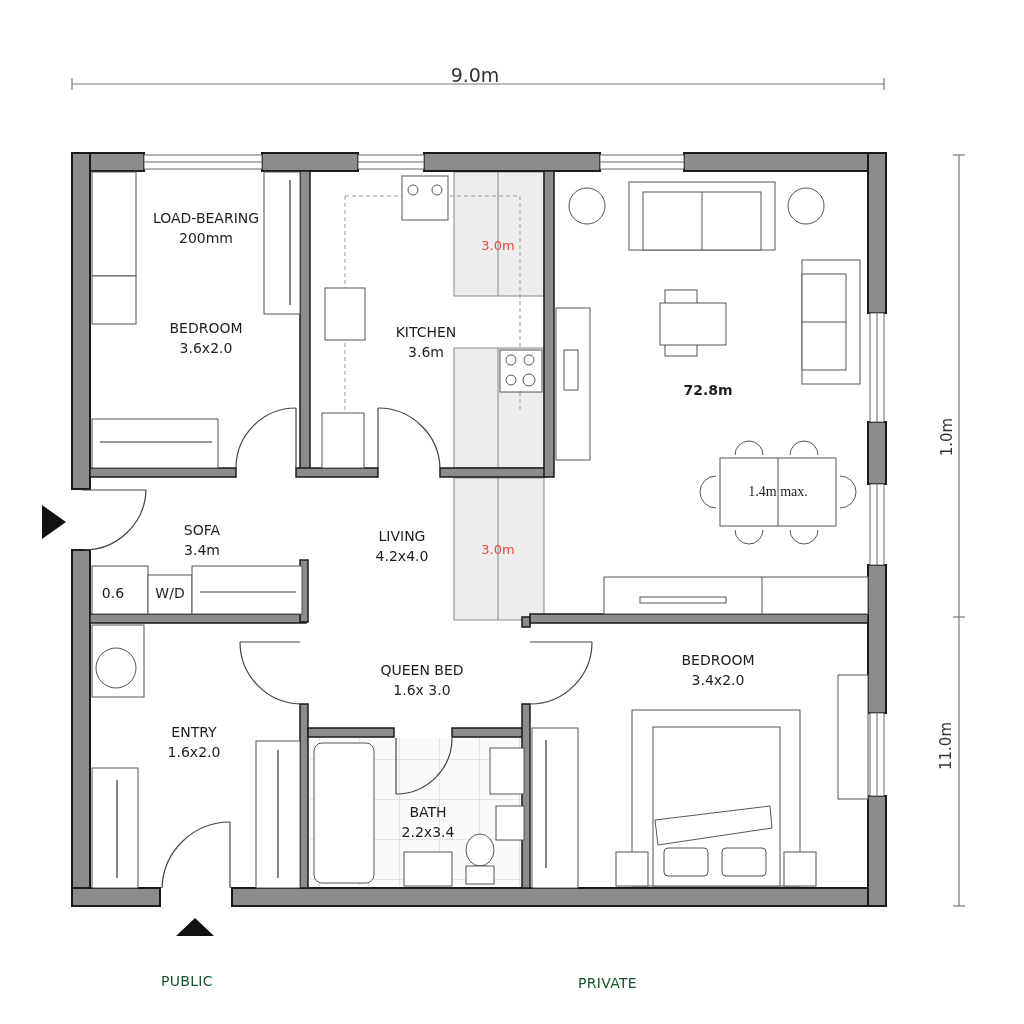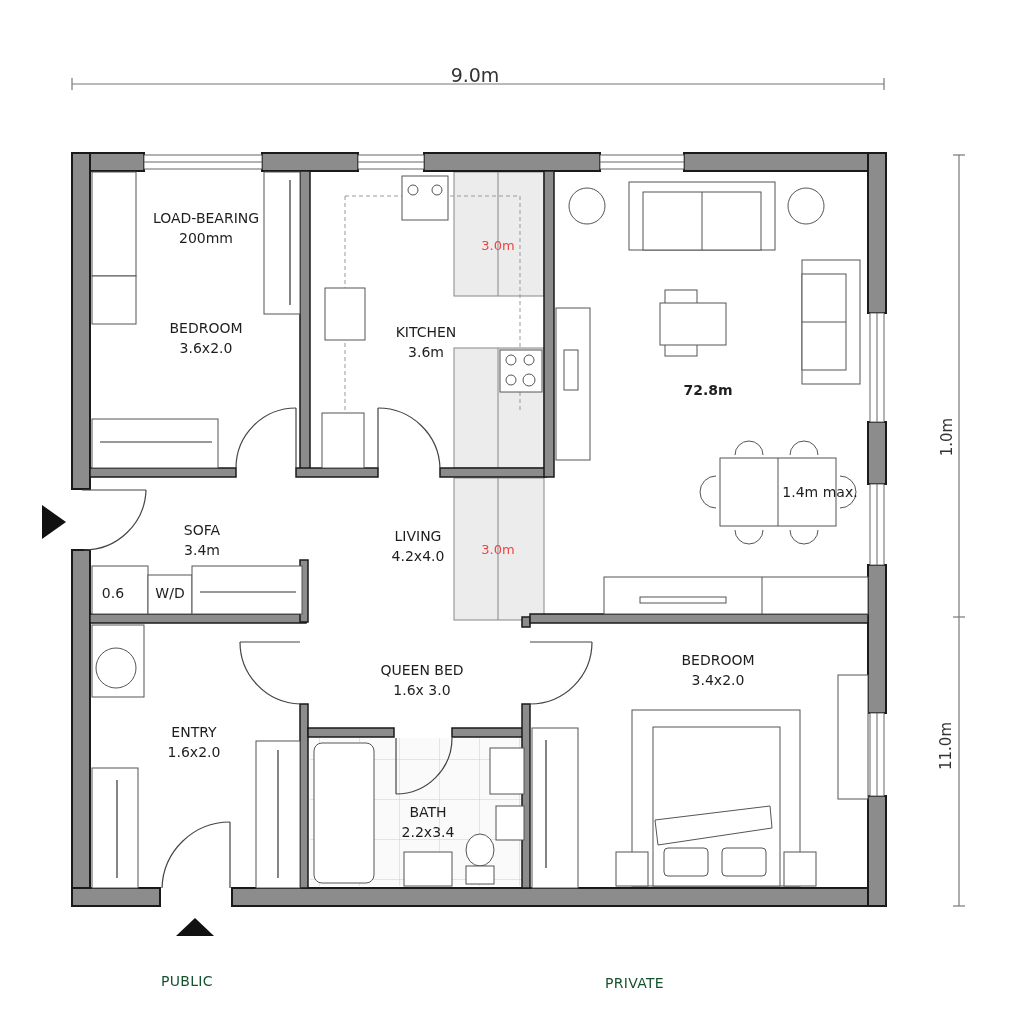--- a/index.html
+++ b/index.html
@@ -219,28 +219,28 @@
 <div class="lbl" style="left:206px; top:318px;">
   <span>BEDROOM</span>
   <span>3.6x2.0</span>
 </div>
 <div class="lbl" style="left:426px; top:322px;">
   <span>KITCHEN</span>
   <span>3.6m</span>
 </div>
 <div class="lbl dim-gray" style="left:498px; top:236px; font-size:13px;">3.0m</div>
 <div class="lbl" style="left:708px; top:380px;font-weight:bold;">72.8m</div>
-<div class="lbl" style="left:820px; top:482px;">1.4m max.</div>
+<div class="lbl" style="left:778px; top:482px;font-family:Liberation Serif, serif;">1.4m max.</div>
 <div class="lbl" style="left:202px; top:520px;">
   <span>SOFA</span>
   <span>3.4m</span>
 </div>
 <div class="lbl" style="left:113px; top:583px;">0.6</div>
 <div class="lbl" style="left:170px; top:583px;">W/D</div>
-<div class="lbl" style="left:418px; top:526px;text-align:center;">
+<div class="lbl" style="left:402px; top:526px;text-align:center;">
   <span>LIVING</span>
   <span>4.2x4.0</span>
 </div>
 <div class="lbl dim-gray" style="left:498px; top:540px; font-size:13px;">3.0m</div>
 <div class="lbl" style="left:422px; top:660px;text-align:center;">
   <span>QUEEN BED</span>
   <span>1.6x 3.0</span>
 </div>
 <div class="lbl" style="left:194px; top:722px;">
   <span>ENTRY</span>
@@ -249,13 +249,13 @@
 <div class="lbl" style="left:428px; top:802px;">
   <span>BATH</span>
   <span>2.2x3.4</span>
 </div>
 <div class="lbl" style="left:718px; top:650px;">
   <span>BEDROOM</span>
   <span>3.4x2.0</span>
 </div>
 
 <div class="zone" style="left:161px; top:973px;">PUBLIC</div>
-<div class="zone" style="left:578px; top:975px;margin-left:27px;">PRIVATE</div>
+<div class="zone" style="left:578px; top:975px;">PRIVATE</div>
 
 </body></html>

